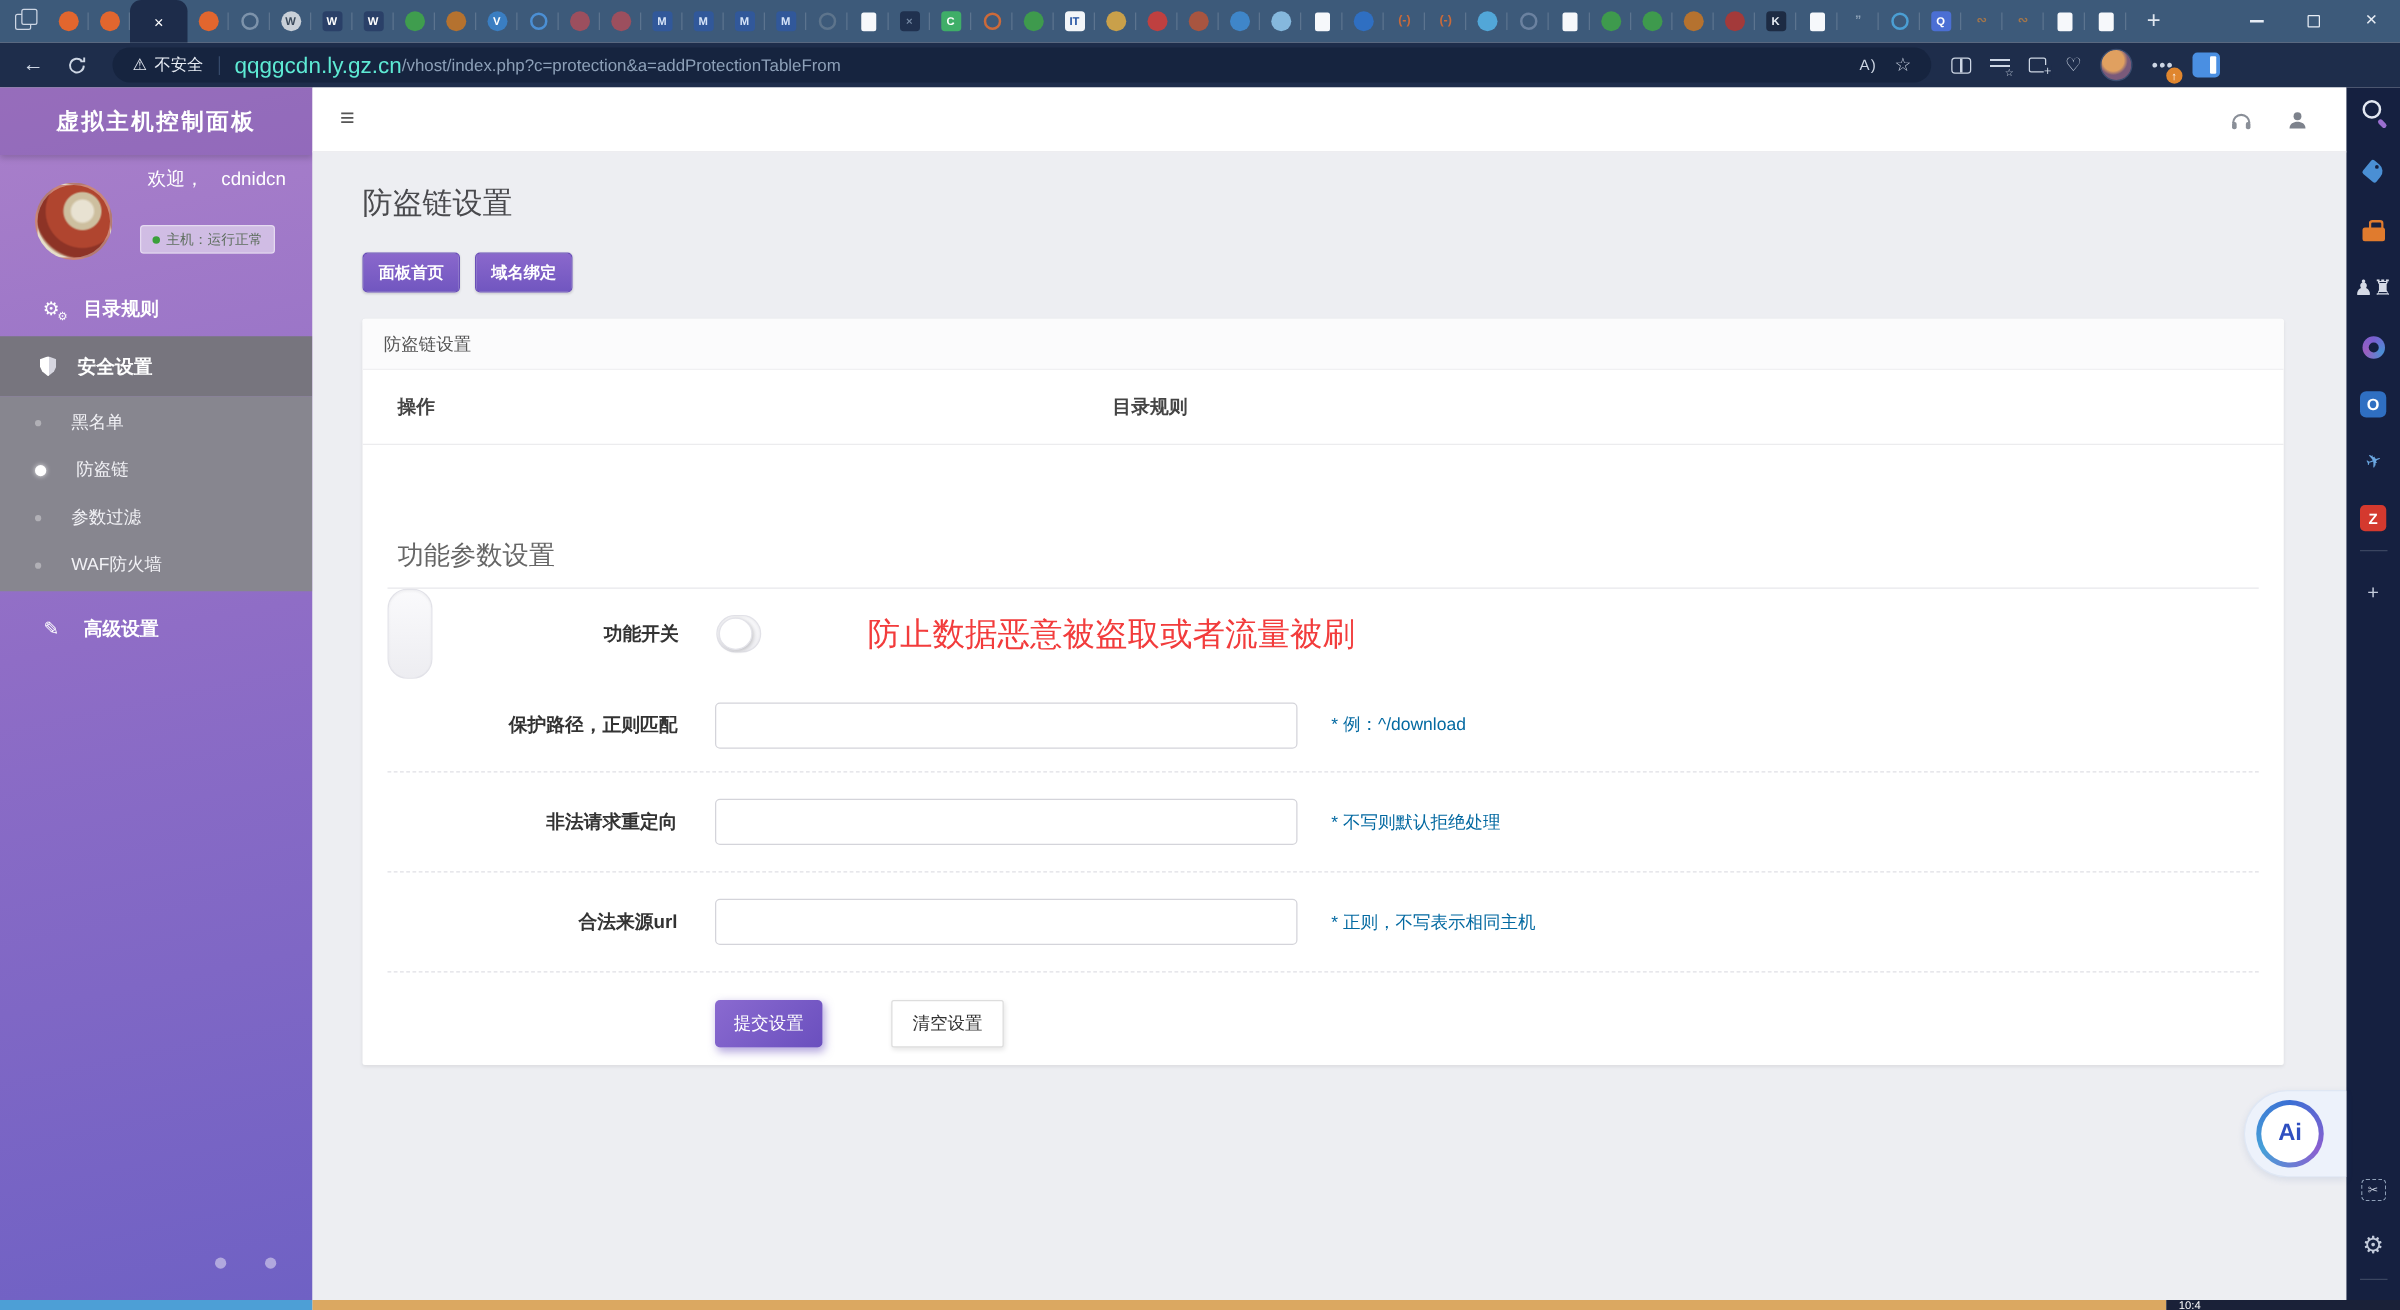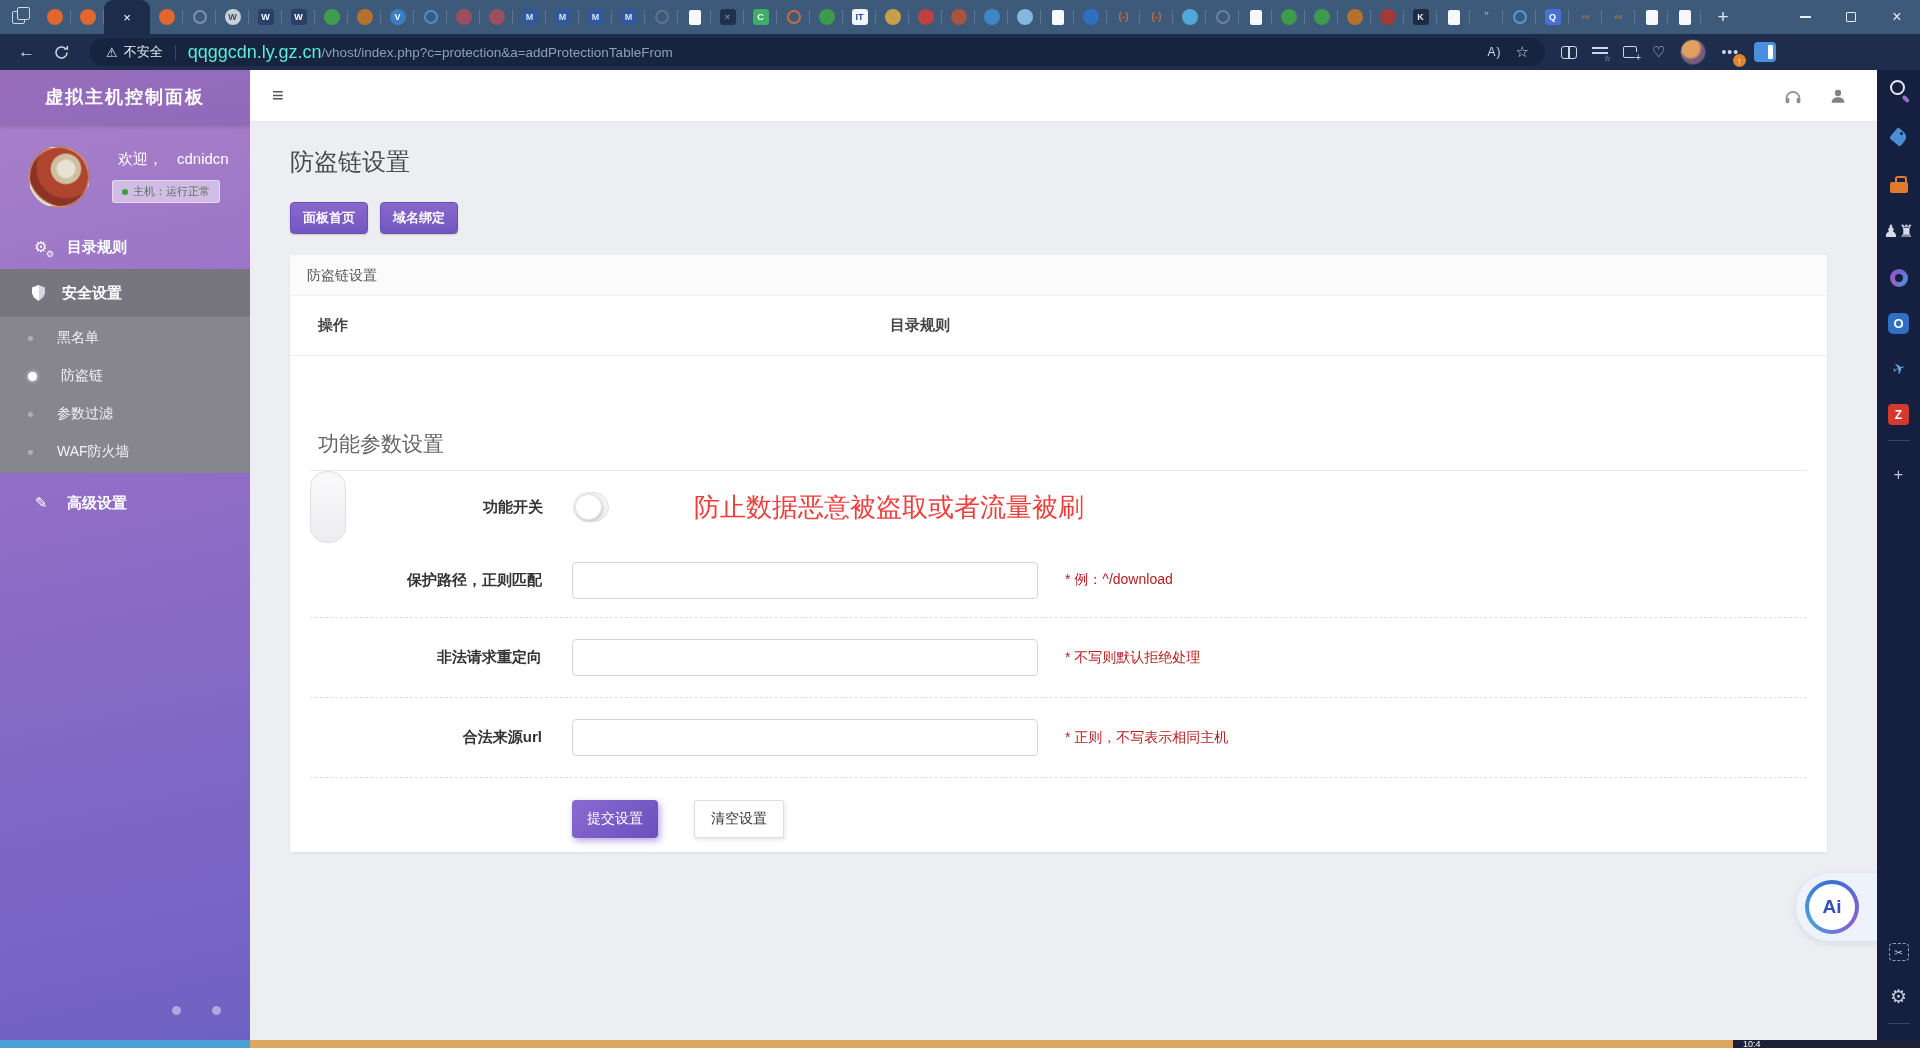--- a/index.html
+++ b/index.html
@@ -75,21 +75,21 @@
   .eicon.snip{border:1.5px dashed #8fa0b8;border-radius:4px;width:20px;height:18px;font-size:10px;}
   .eicon.gear{font-size:19px;}
   .edivider{width:22px;height:1px;background:#3a4560;margin:0 0 14px;}
   .egroup-bottom{margin-top:auto;display:flex;flex-direction:column;align-items:center;margin-bottom:10px;}
 
   
   .appside{position:absolute;top:70px;left:0;width:250px;bottom:8px;background:linear-gradient(168deg,#aa80ca 0%,#8f6dc6 45%,#6f61c4 100%);overflow:hidden;}
   .side-title{height:54px;line-height:54px;text-align:center;color:#fff;font-size:18px;font-weight:bold;letter-spacing:2px;background:rgba(100,62,150,.28);box-shadow:0 2px 5px rgba(0,0,0,.18);}
   .avatar{position:absolute;left:28px;top:76px;width:62px;height:62px;border-radius:50%;border:2px solid rgba(255,255,255,.35);
      background:radial-gradient(circle at 62% 36%,#e8e2d2 0 16%,#cdbf9f 20% 28%,#b0452f 31% 56%,#8d3326 58% 72%,#d9ccae 76% 100%);}
-  .welcome{position:absolute;left:118px;top:80px;color:#fff;font-size:15px;text-align:right;}
+  .welcome{position:absolute;left:118px;top:64px;color:#fff;font-size:15px;text-align:right;}
   .welcome .uname{margin-left:14px;}
   .status-badge{position:absolute;left:112px;top:110px;background:rgba(255,255,255,.5);border:1px solid rgba(255,255,255,.45);border-radius:3px;padding:3px 9px;font-size:11px;color:#5e6e5e;display:flex;align-items:center;gap:5px;}
   .gdot{width:6px;height:6px;border-radius:50%;background:#3aa03a;}
   .menu{position:absolute;top:155px;left:0;right:0;}
   .menu-item{height:44px;display:flex;align-items:center;padding-left:32px;gap:17px;color:#fff;font-size:15px;font-weight:bold;cursor:pointer;}
   .menu-item.active{height:48px;background:#77757e;}
   .micon{width:18px;display:flex;justify-content:center;position:relative;color:#fff;}
   .micon.gears::before{content:"⚙";font-size:15px;}
   .micon.gears::after{content:"⚙";font-size:9px;position:absolute;right:-4px;bottom:-3px;}
   .micon.shield{width:13px;height:16px;background:linear-gradient(90deg,#fff 0 55%,#d6d6e0 55% 100%);
@@ -119,24 +119,24 @@
   .sec-title{margin:0 20px;padding:14px 8px 12px;border-bottom:1px solid #e8e8ec;font-size:21px;color:#666;}
   .frow{display:flex;align-items:center;margin:0 20px;border-bottom:1px dashed #dfdfe5;height:80px;}
   .form-rows > div:nth-of-type(1){height:72px;}
   .form-rows > div:nth-of-type(2){height:75px;align-items:center;}
   .frow-label{width:232px;text-align:right;font-size:15px;font-weight:bold;color:#333;flex:0 0 auto;}
   .frow-ctl{margin-left:30px;display:flex;align-items:center;}
   .toggle{width:36px;height:30px;border-radius:16px;background:linear-gradient(180deg,#fafafc,#ededf1);border:1px solid #e2e2e8;position:relative;cursor:pointer;box-shadow:inset 0 1px 2px rgba(0,0,0,.05);}
   .knob{position:absolute;left:1px;top:1px;width:27px;height:26px;border-radius:50%;background:#fff;border:1px solid #e3e3e9;box-shadow:1px 1px 3px rgba(0,0,0,.18);}
   .frow-note{margin-left:85px;color:#f23c3c;font-size:26px;white-space:nowrap;}
   .frow-input{width:466px;height:37px;border:1px solid #d4d4da;border-radius:4px;padding:0 10px;font-size:14px;color:#333;outline:none;}
-  .frow-hint{margin-left:27px;color:#b91c1c;font-size:14px;white-space:nowrap;}
+  .frow-hint{margin-left:27px;color:#0369a1;font-size:14px;white-space:nowrap;}
   .btn-row{padding:22px 0 0 282px;display:flex;gap:36px;}
   .btn-submit{width:86px;height:38px;border:none;border-radius:4px;background:linear-gradient(135deg,#8a6ad0,#6a4fbe);color:#fff;font-size:14px;cursor:pointer;box-shadow:2px 3px 7px rgba(106,79,190,.5);}
-  .btn-clear{width:90px;height:38px;border:1px solid #ddd;border-radius:2px;background:#fff;color:#333;font-size:14px;cursor:pointer;box-shadow:1px 2px 4px rgba(0,0,0,.1);}
+  .btn-clear{width:90px;height:38px;border:1px solid #ddd;border-radius:2px;background:#fff;color:#333;font-size:14px;cursor:pointer;box-shadow:1px 2px 4px rgba(0,0,0,.1);margin-left:19px;}
 
   
   .ai-pill{position:absolute;right:43px;top:872px;width:82px;height:70px;border-radius:35px 0 0 35px;background:#edf2fb;border:1px solid #dfe7f4;border-right:none;display:flex;align-items:center;padding-left:9px;cursor:pointer;box-shadow:0 2px 6px rgba(60,90,160,.12);}
   .ai-ring{width:54px;height:54px;border-radius:50%;background:conic-gradient(#3b6fd4,#8a5fd0,#46a0d8,#3b6fd4);display:flex;align-items:center;justify-content:center;}
   .ai-core{width:46px;height:46px;border-radius:50%;background:#fff;display:flex;align-items:center;justify-content:center;color:#2f4fc0;font-weight:bold;font-size:19px;}
 
   
   .statusbar{position:absolute;left:0;right:0;bottom:0;height:8px;display:flex;overflow:hidden;}
   .ss-blue{width:250px;background:#4d9fd6;}
   .ss-yellow{flex:1;background:#dba861;}

